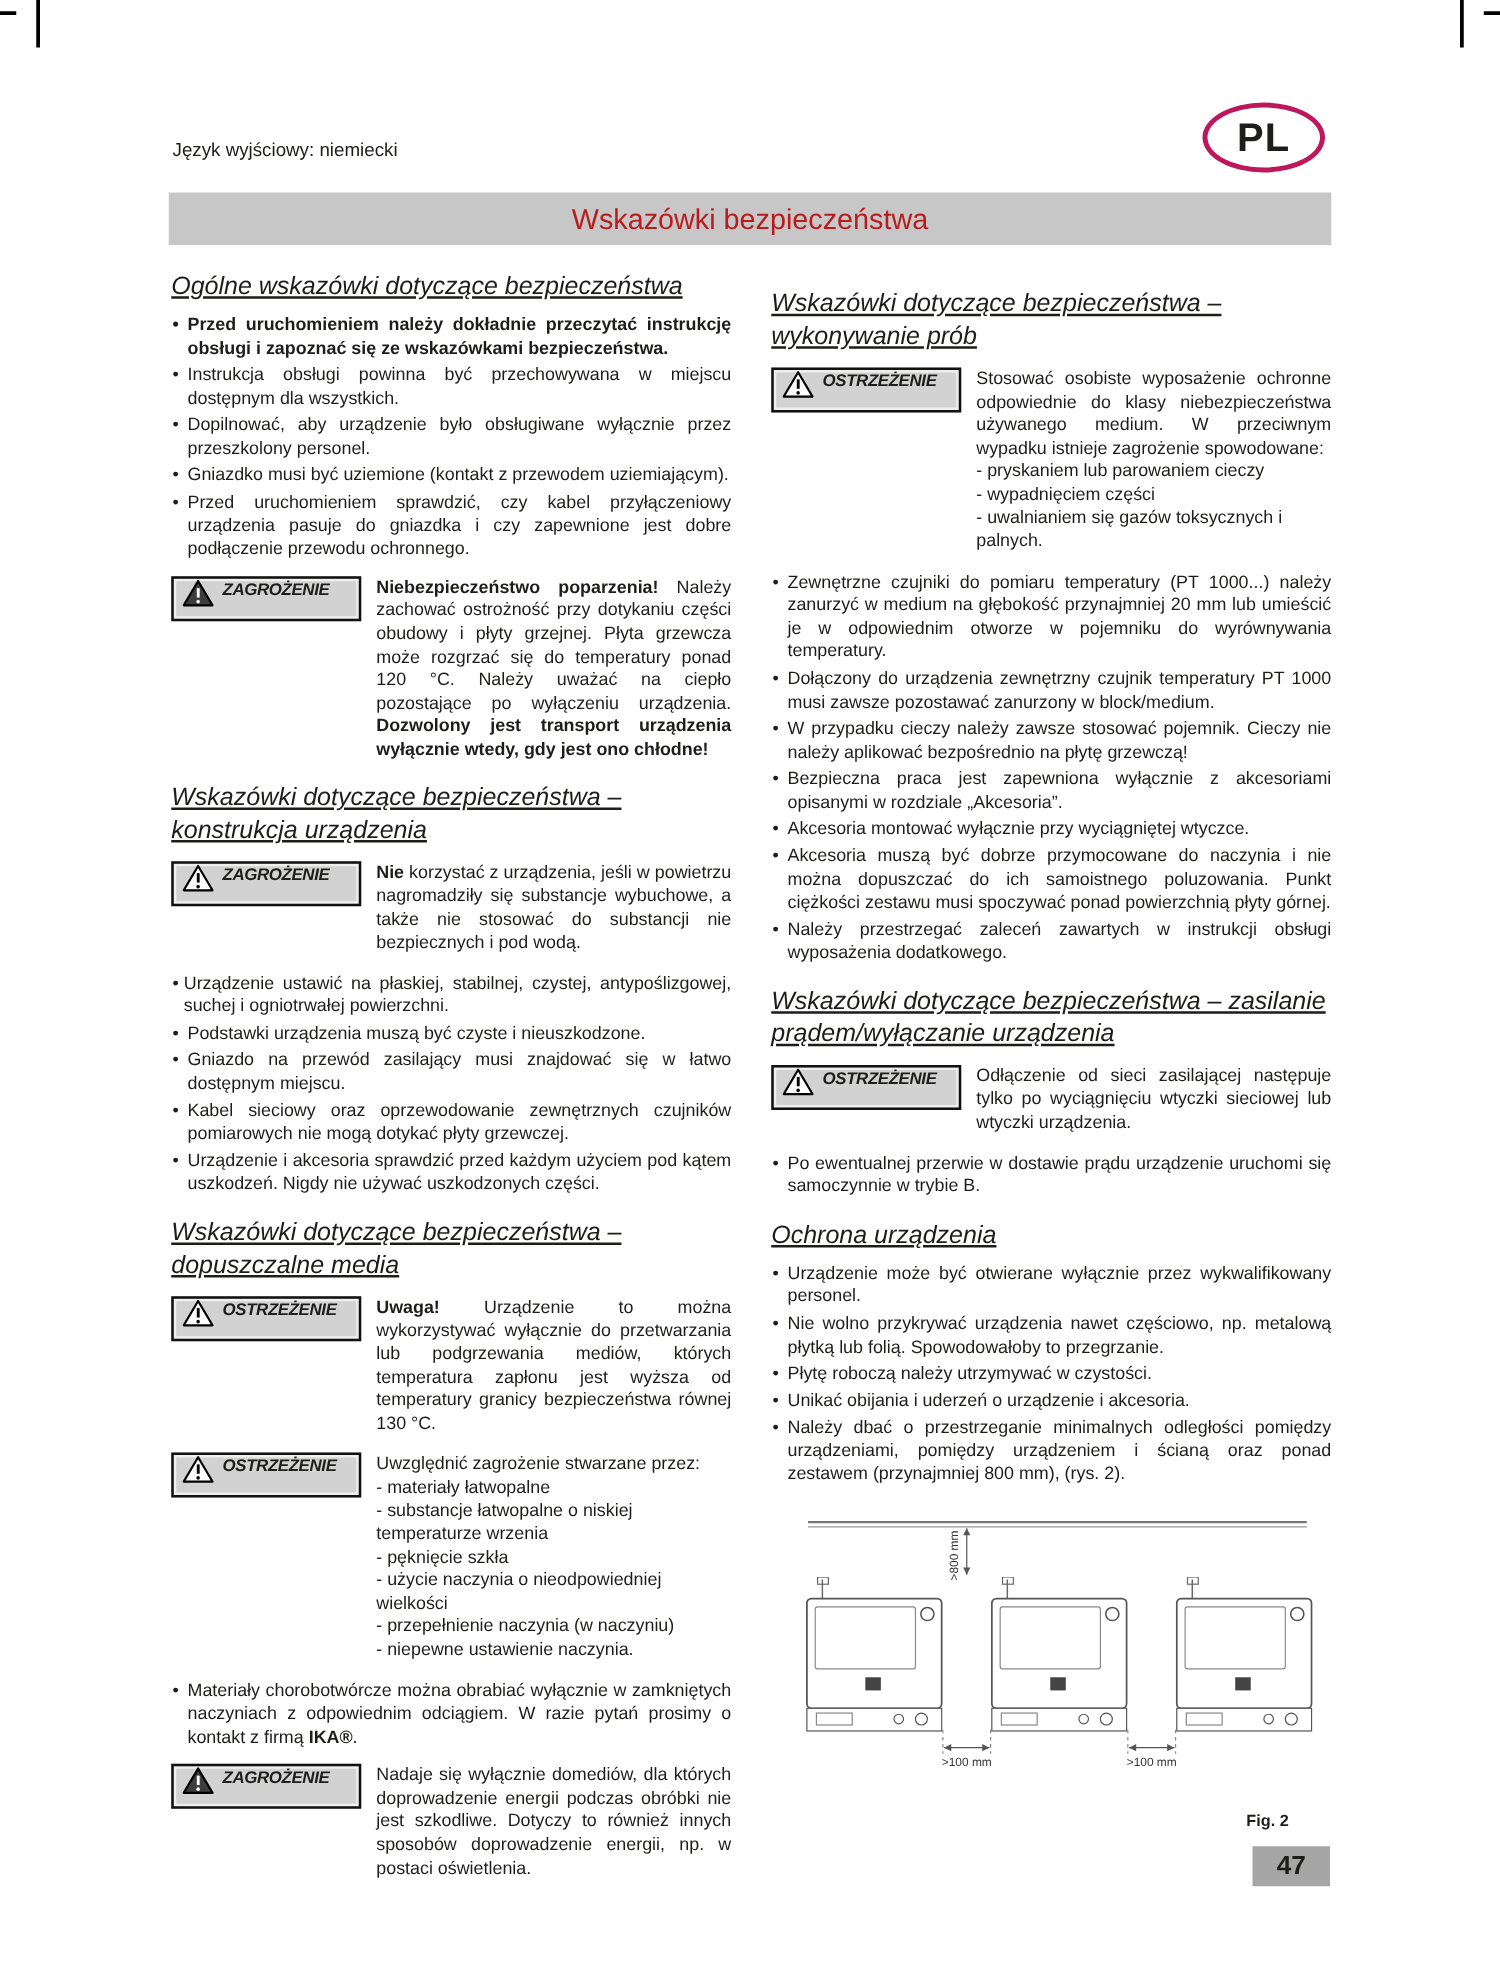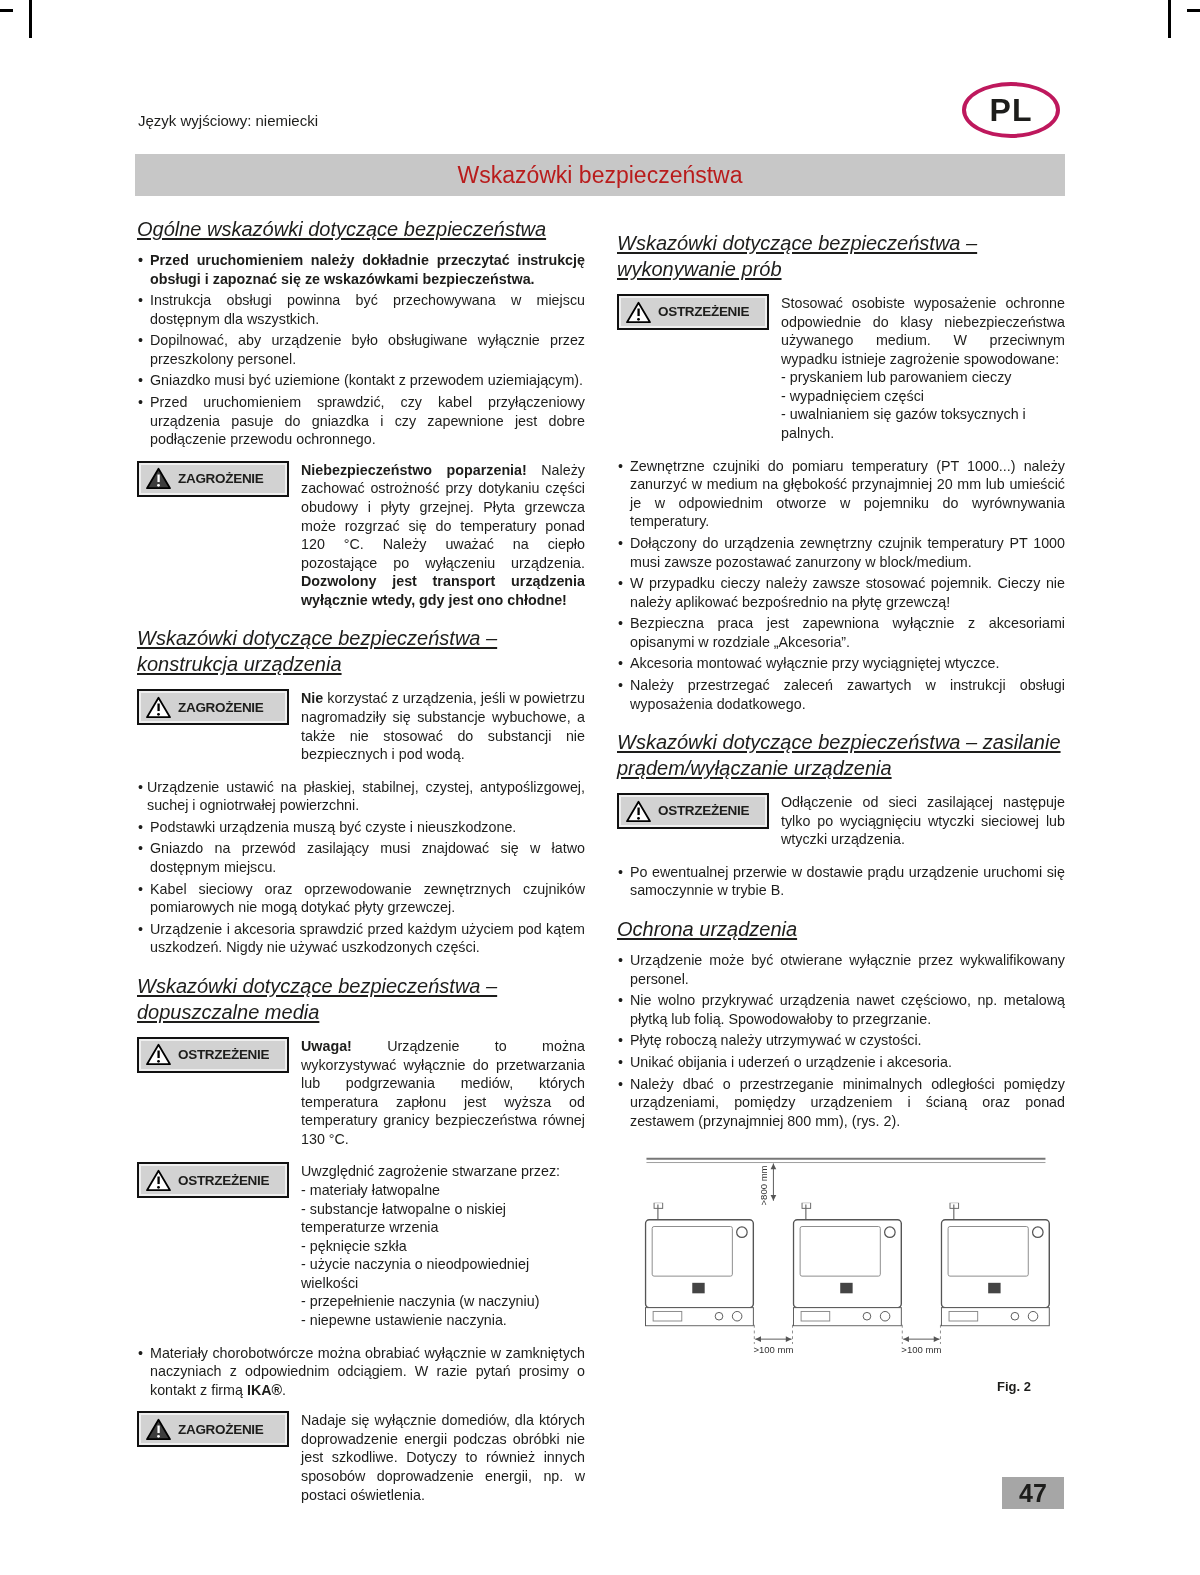--- a/index.html
+++ b/index.html
@@ -38,34 +38,34 @@
   .sec-head.first { margin-top:2px; }
   .bullet { position:relative; padding-left:13px; margin-bottom:3px; }
   .bullet::before { content:"•"; position:absolute; left:1px; }
   .bullet.tight { padding-left:10px; }
   .bold { font-weight:bold; }
 
   .warn-row { display:flex; gap:12px; margin:12px 0 14px; align-items:flex-start; }
   .warn-box {
     flex:0 0 152px; height:36px; border:2px solid #111; background:#d2d2d2;
     box-shadow: inset 0 0 0 2px #efefef;
-    display:flex; align-items:center; padding:0 6px; gap:6px;
+    display:flex; align-items:flex-start; padding:0 6px; gap:6px;font-style:italic;
   }
   .warn-label { font-weight:bold; font-size:13.5px; letter-spacing:-0.3px; white-space:nowrap; }
   .warn-text { flex:1; }
   .warn-text .sub { text-align:left; }
 
   .figure-wrap { margin-top:14px; padding-left:18px; }
-  .fig-caption { text-align:right; font-weight:bold; font-size:13px; padding-right:34px; margin-top:2px; }
+  .fig-caption { text-align:right; font-weight:bold; font-size:13px; padding-right:34px; margin-top:12px; }
   svg text { font-family:"Liberation Sans", sans-serif; }
 
   .page-num {
     position:absolute; left:1002px; top:1477px; width:62px; height:32px;
     background:#a6a6a6; display:flex; align-items:center; justify-content:center;
-    font-size:25px; font-weight:bold; color:#1d1d1b;
+    font-size:21px; font-weight:bold; color:#1d1d1b;
   }
 </style>
 </head>
 <body>
 
 <div class="crop v-left"></div>
 <div class="crop v-right"></div>
 <div class="crop h-left"></div>
 <div class="crop h-right"></div>
 
@@ -187,20 +187,21 @@
         <div class="sub">- wypadnięciem części</div>
         <div class="sub">- uwalnianiem się gazów toksycznych i palnych.</div>
       </div>
     </div>
 
     <div class="bullet">Zewnętrzne czujniki do pomiaru temperatury (PT 1000...) należy zanurzyć w medium na głębokość przynajmniej 20 mm lub umieścić je w odpowiednim otworze w pojemniku do wyrównywania temperatury.</div>
     <div class="bullet">Dołączony do urządzenia zewnętrzny czujnik temperatury PT 1000 musi zawsze pozostawać zanurzony w block/medium.</div>
     <div class="bullet">W przypadku cieczy należy zawsze stosować pojemnik. Cieczy nie należy aplikować bezpośrednio na płytę grzewczą!</div>
     <div class="bullet">Bezpieczna praca jest zapewniona wyłącznie z akcesoriami opisanymi w rozdziale „Akcesoria”.</div>
     <div class="bullet">Akcesoria montować wyłącznie przy wyciągniętej wtyczce.</div>
+    <div class="bullet">Akcesoria muszą być dobrze przymocowane do naczynia i nie można dopuszczać do ich samoistnego poluzowania. Punkt ciężkości zestawu musi spoczywać ponad powierzchnią płyty górnej.</div>
     <div class="bullet">Należy przestrzegać zaleceń zawartych w instrukcji obsługi wyposażenia dodatkowego.</div>
 
     <div class="sec-head">Wskazówki dotyczące bezpieczeństwa – zasilanie prądem/wyłączanie urządzenia</div>
 
     <div class="warn-row">
       <div class="warn-box">
         <svg width="27" height="23" viewBox="0 0 30 26">
           <path d="M15 2 L28 24 L2 24 Z" fill="#fff" stroke="#000" stroke-width="2" stroke-linejoin="round"></path>
           <rect x="13.8" y="8.5" width="2.6" height="8.5" fill="#000"></rect>
           <circle cx="15" cy="20.7" r="1.6" fill="#000"></circle>

